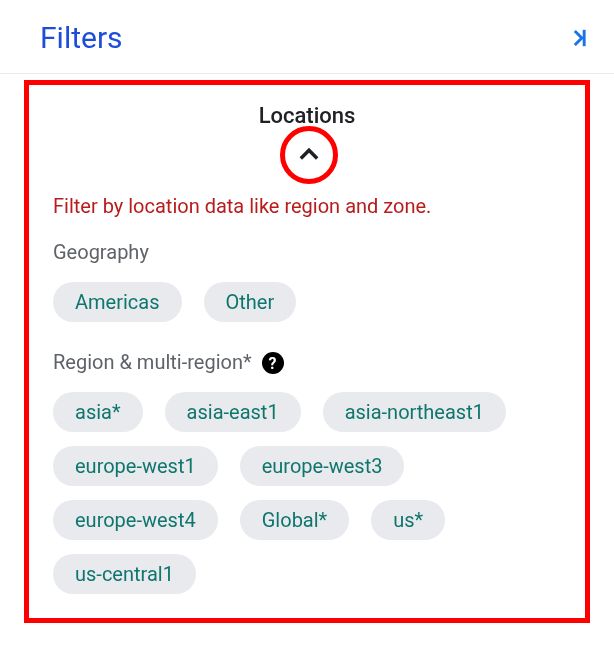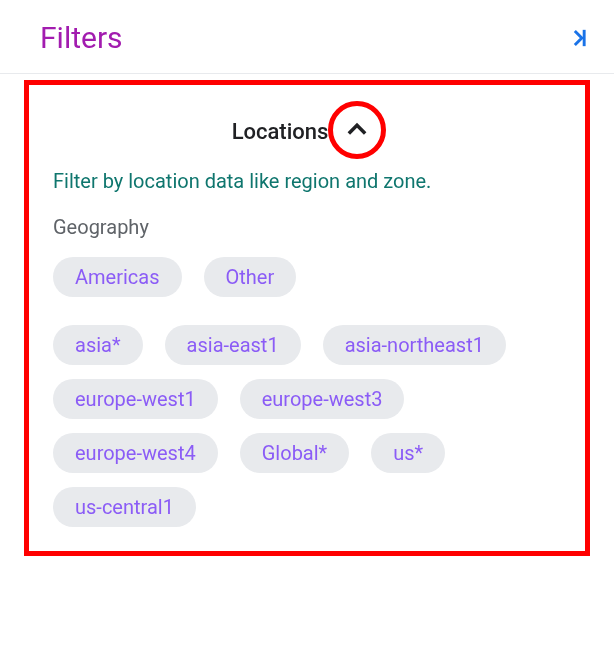--- a/index.html
+++ b/index.html
@@ -15,41 +15,42 @@
     .header {
       display: flex;
       justify-content: space-between;
       align-items: center;
       padding: 20px 24px 18px 40px;
       border-bottom: 1px solid #e8eaed;
     }
     .header-title {
       font-size: 30px;
       font-weight: 400;
-      color: #a21caf;
+      color: #1d4ed8;
     }
     .collapse-icon {
       display: flex;
       align-items: center;
       color: #1a73e8;
     }
     .collapse-icon svg {
       width: 28px;
       height: 28px;
     }
     .panel {
       margin: 6px 24px 10px 24px;
       border: 5px solid #ff0000;
       padding: 18px 24px 24px 24px;
     }
     .section-head {
       display: flex;
-      justify-content: center;
+      justify-content: space-between;
       align-items: center;
       margin-bottom: 10px;
+      flex-direction: column;
     }
     .section-title {
       font-size: 22px;
       font-weight: 500;
       color: #202124;
     }
     .chevron-circle {
       width: 58px;
       height: 58px;
       border: 5px solid #ff0000;
@@ -60,21 +61,21 @@
       margin-right: -4px;
       margin-top: -2px;
     }
     .chevron-circle svg {
       width: 28px;
       height: 28px;
       color: #202124;
     }
     .section-desc {
       font-size: 20px;
-      color: #0f766e;
+      color: #b91c1c;
       margin-bottom: 22px;
     }
     .group-label {
       font-size: 20px;
       color: #5f6368;
       margin-bottom: 18px;
       display: flex;
       align-items: flex-end;
       gap: 10px;
     }
@@ -97,21 +98,21 @@
       margin-bottom: 28px;
     }
     .chips:last-child {
       margin-bottom: 0;
     }
     .chip {
       background: #e8eaed;
       border-radius: 22px;
       padding: 8px 22px;
       font-size: 20px;
-      color: #8b5cf6;
+      color: #0f766e;
       cursor: pointer;
       white-space: nowrap;
     }
   </style>
 </head>
 <body>
 
 <div class="header">
   <div class="header-title">Filters</div>
   <div class="collapse-icon">
@@ -134,20 +135,24 @@
   <div class="section-desc">Filter by location data like region and zone.</div>
 
   <div class="group-label">
     <span>Geography</span>
   </div>
   <div class="chips">
     <div class="chip">Americas</div>
     <div class="chip">Other</div>
   </div>
 
+  <div class="group-label">
+    <span>Region &amp; multi-region*</span>
+    <span class="help-icon">?</span>
+  </div>
   <div class="chips">
     <div class="chip">asia*</div>
     <div class="chip">asia-east1</div>
     <div class="chip">asia-northeast1</div>
     <div class="chip">europe-west1</div>
     <div class="chip">europe-west3</div>
     <div class="chip">europe-west4</div>
     <div class="chip">Global*</div>
     <div class="chip">us*</div>
     <div class="chip">us-central1</div>

